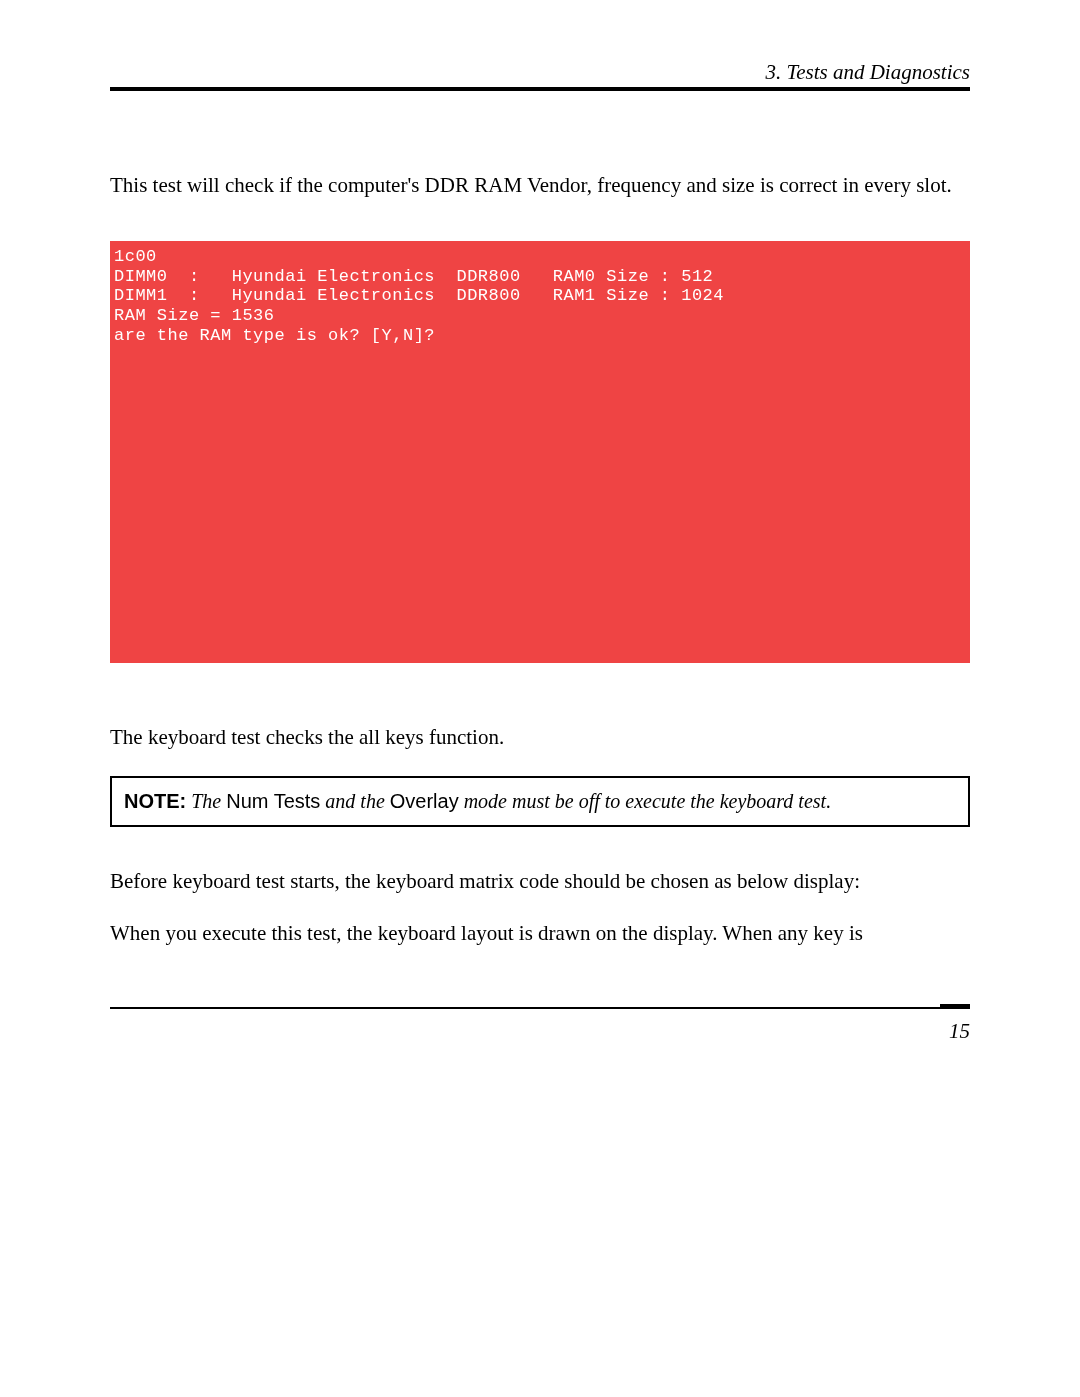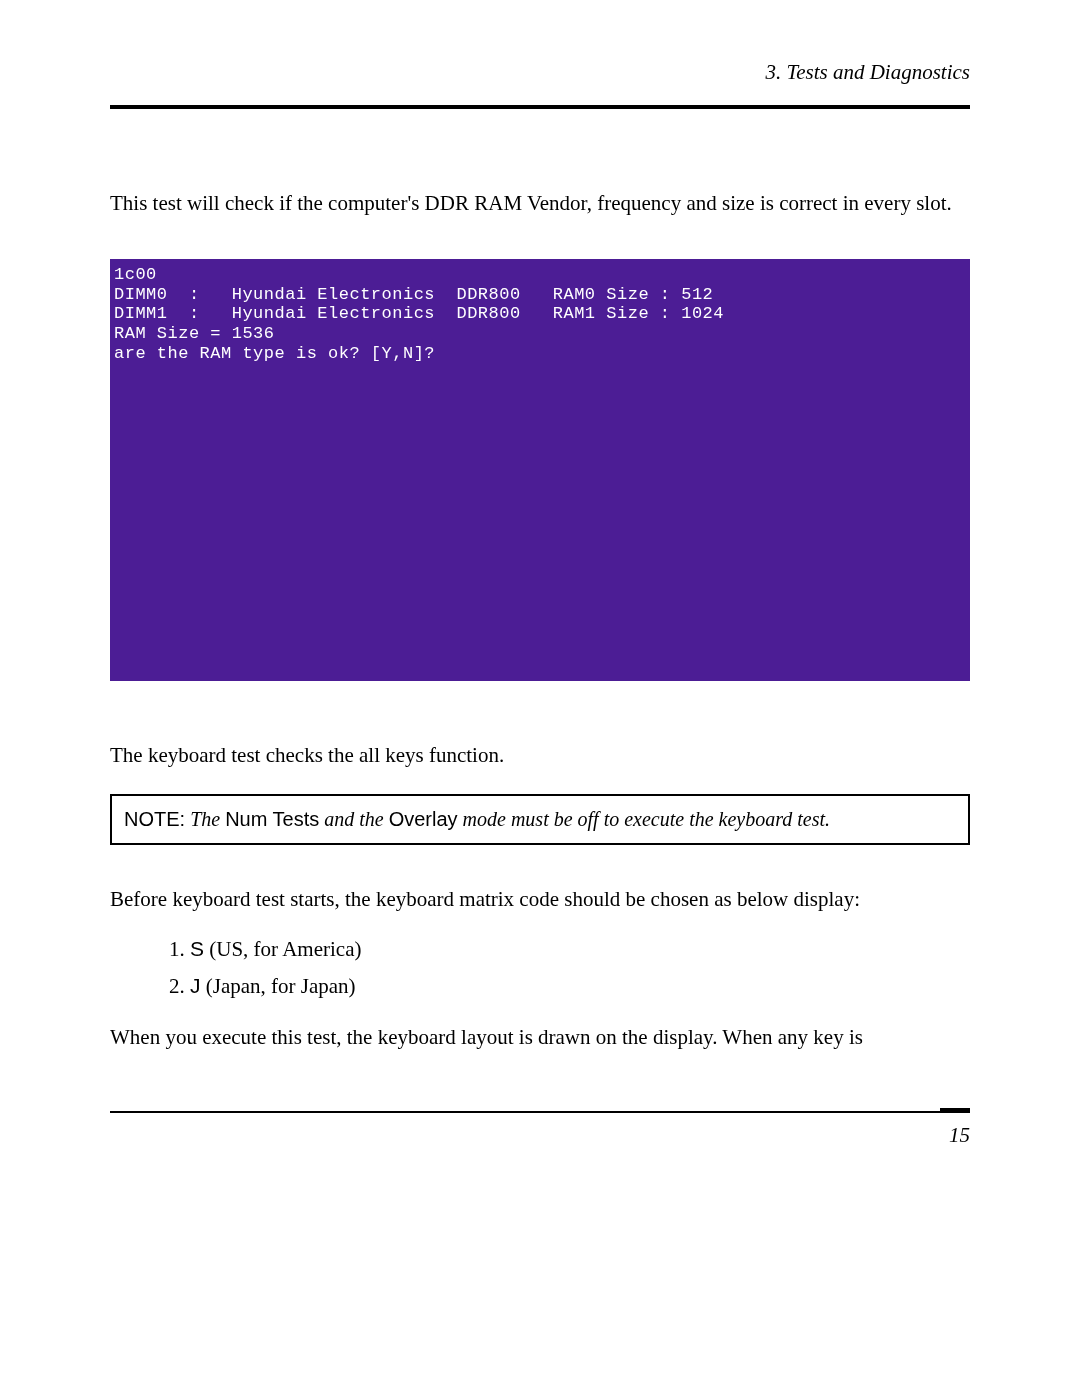--- a/index.html
+++ b/index.html
@@ -11,59 +11,59 @@
     width: 1080px;
   }
   .page {
     padding: 60px 110px 40px 110px;
     box-sizing: border-box;
   }
   .running-head {
     text-align: right;
     font-style: italic;
     font-size: 21px;
-    padding-bottom: 20px;
+    padding-bottom: 2px;
     border-bottom: 4px solid #000;
   }
   .spacer-top {
     height: 80px;
   }
   h2 {
     font-family: Arial, Helvetica, sans-serif;
     font-weight: normal;
     font-size: 25px;
     margin: 0 0 36px 0;
   }
   .para {
     font-size: 21px;
     line-height: 1.35;
     margin: 0 0 24px 0;
   }
   .terminal {
-    background: #4c1d95;
+    background: #ef4444;
     color: #fff;
     font-family: "Courier New", Courier, monospace;
     font-size: 17px;
     line-height: 1.15;
     white-space: pre;
     padding: 6px 4px;
     margin: 42px 0 60px 0;
     height: 410px;
     overflow: hidden;
     letter-spacing: 0.5px;
   }
   .note-box {
     border: 2px solid #000;
     padding: 12px 12px;
     margin: 18px 0 40px 0;
     font-size: 20px;
   }
   .note-box .label {
     font-family: Arial, Helvetica, sans-serif;
-    font-weight: normal;
+    font-weight: bold;
     font-style: normal;
   }
   .note-box .ital {
     font-style: italic;
   }
   .note-box .plain {
     font-style: normal;
     font-family: Arial, Helvetica, sans-serif;
   }
   ol.options {
@@ -117,27 +117,19 @@
 
   <p class="para">The keyboard test checks the all keys function.</p>
 
   <div class="note-box">
     <span class="label">NOTE:</span>
     <span class="ital">The </span><span class="plain">Num Tests</span><span class="ital"> and the </span><span class="plain">Overlay</span><span class="ital"> mode must be off to execute the keyboard test.</span>
   </div>
 
   <p class="para">Before keyboard test starts, the keyboard matrix code should be chosen as below display:</p>
 
-  <ol class="options">
-    <li>
-      <span class="key">S</span><span> (US, for America)</span>
-    </li>
-    <li>
-      <span class="key">J</span><span> (Japan, for Japan)</span>
-    </li>
-  </ol>
 
   <p class="para">When you execute this test, the keyboard layout is drawn on the display. When any key is</p>
 
   <div class="footer">
     <span>15</span>
   </div>
 </div>
 
 </body></html>

